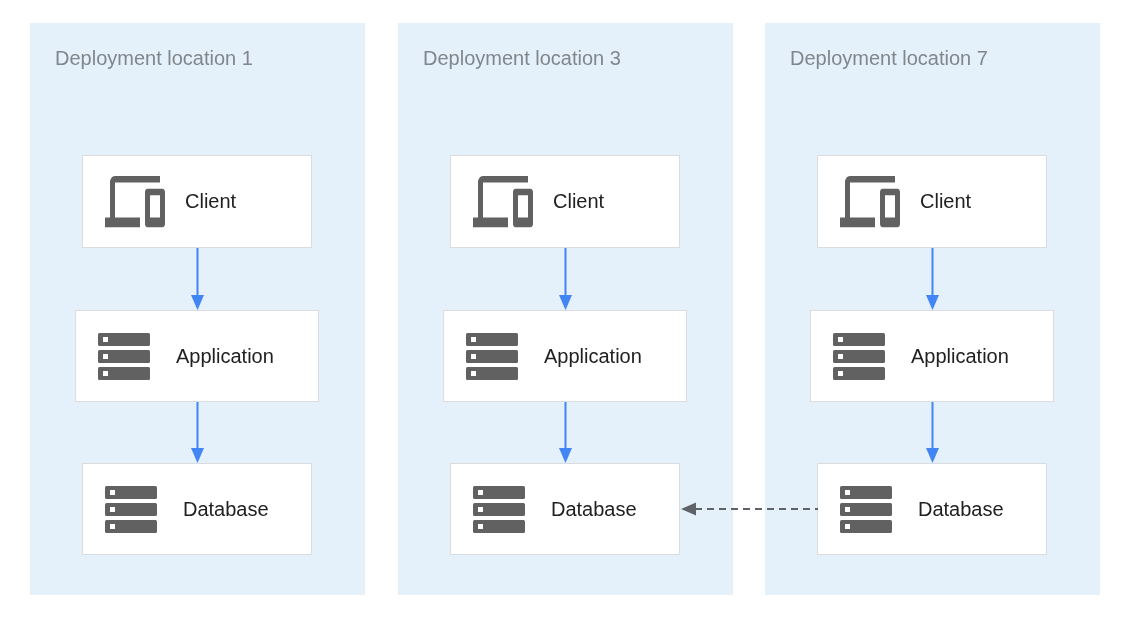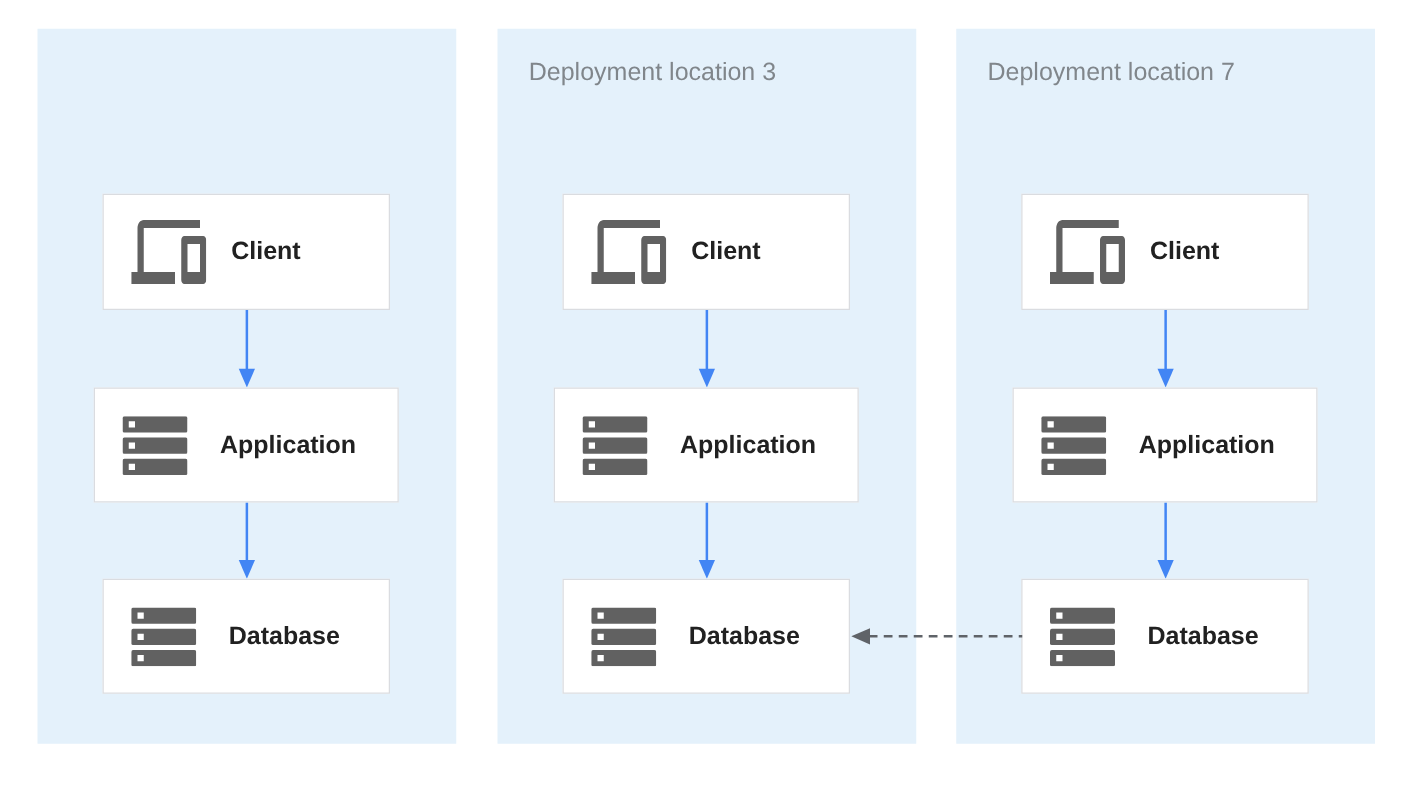--- a/index.html
+++ b/index.html
@@ -35,21 +35,20 @@
     white-space: nowrap;
   }
   .node {
     position: absolute;
     background: #ffffff;
     border: 1px solid #dadce0;
     box-sizing: border-box;
     display: flex;
     align-items: center;
     padding-left: 22px;
-    font-weight: bold;
   }
   .node-client      { top: 132px; left: 52px; width: 230px; height: 93px; }
   .node-application { top: 287px; left: 45px; width: 244px; height: 92px; }
   .node-database    { top: 440px; left: 52px; width: 230px; height: 92px; text-align: right; }
   .node .icon {
     display: inline-flex;
     flex: 0 0 auto;
     color: #616161;
   }
   .icon-devices { margin-right: 20px; }
@@ -73,20 +72,21 @@
     width: 137px;
     height: 16px;
   }
 </style>
 </head>
 <body>
 
 <div id="canvas">
 
   <div class="panel panel-1">
+    <div class="panel-title">Deployment location 1</div>
 
     <div class="node node-client">
       <span class="icon icon-devices">
         <svg width="60" height="52" viewBox="0 0 60 52" aria-hidden="true">
             <g transform="translate(0,-12.8) scale(2.5,3.2)">
               <path fill="#616161" d="M4 6h18V4H4c-1.1 0-2 .9-2 2v11H0v3h14v-3H4V6zm19 2h-6c-.55 0-1 .45-1 1v10c0 .55.45 1 1 1h6c.55 0 1-.45 1-1V9c0-.55-.45-1-1-1zm-1 9h-4v-7h4v7z"></path>
             </g>
           </svg>
       </span>
       <span class="node-label">Client</span>

